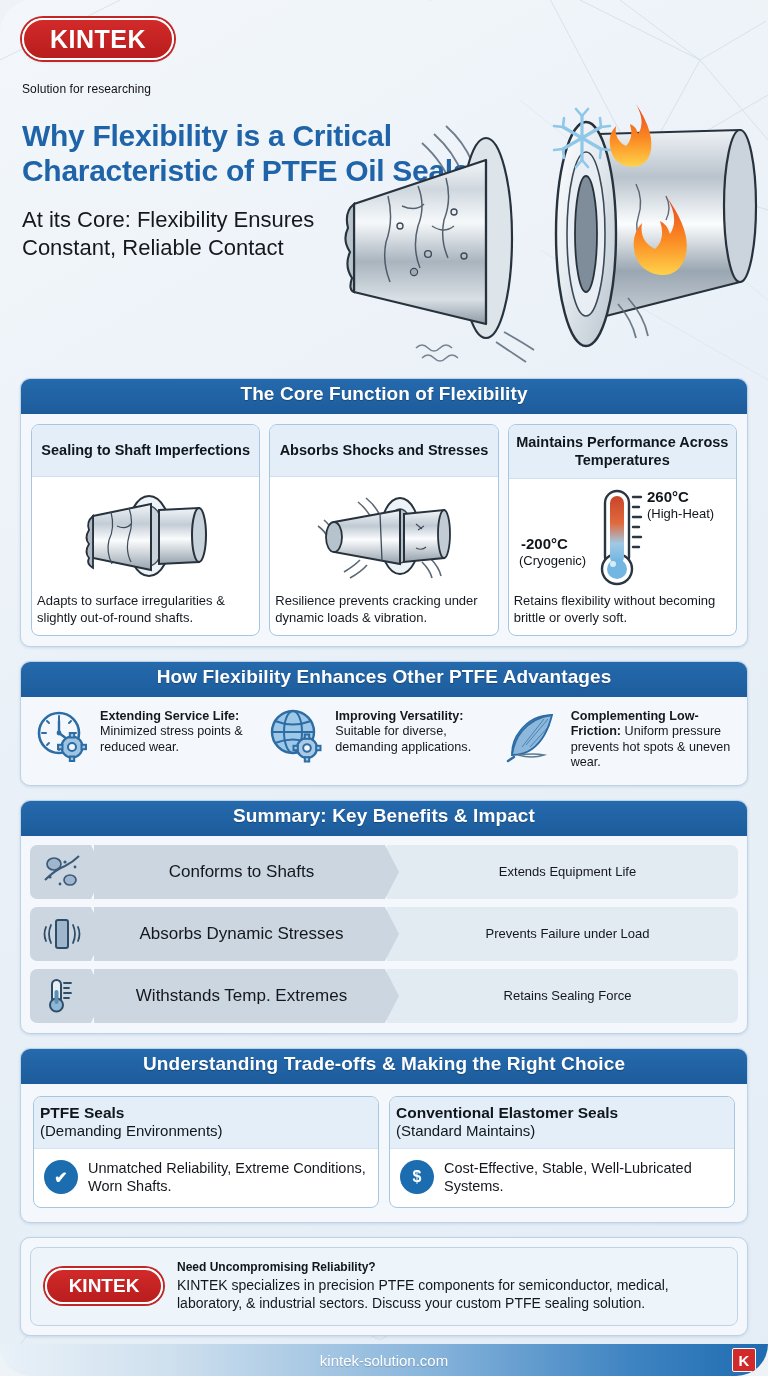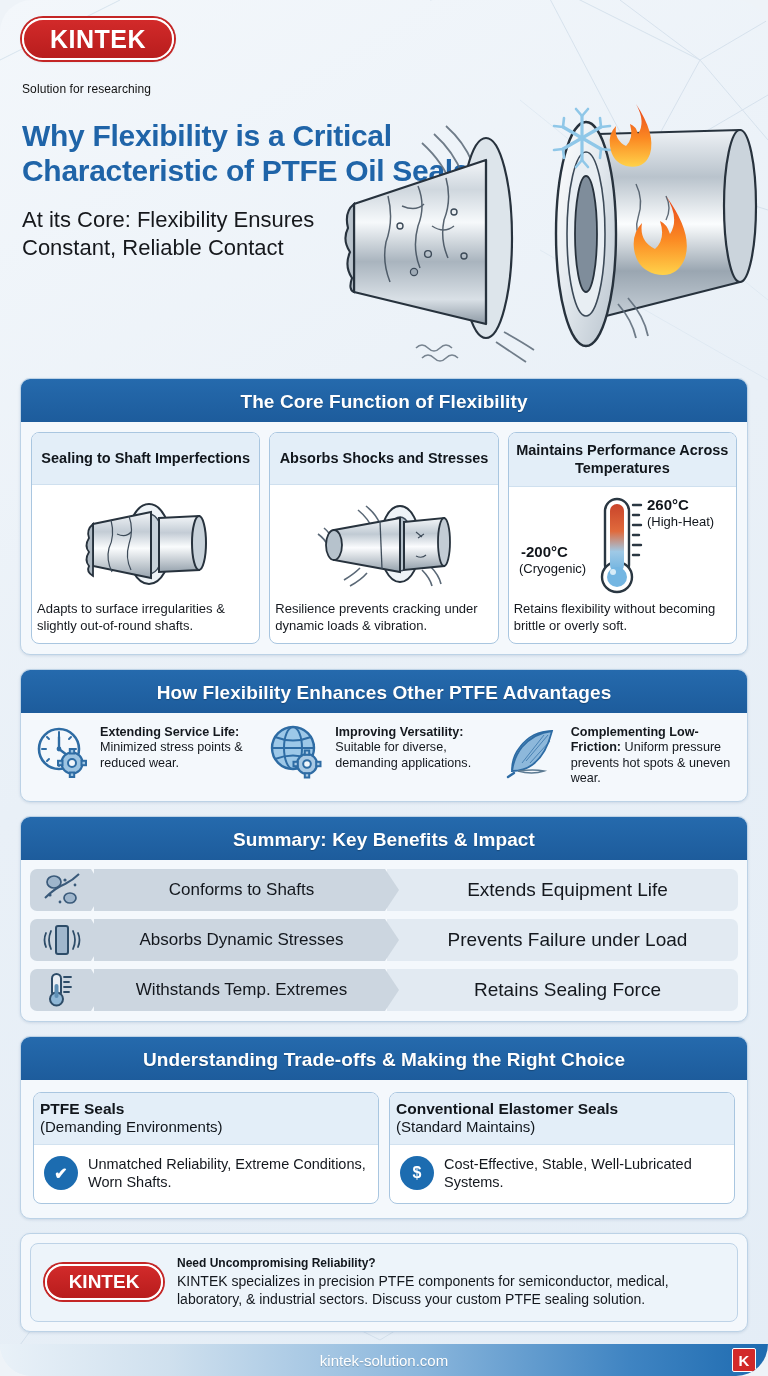--- a/index.html
+++ b/index.html
@@ -104,21 +104,21 @@
     border: 1px solid #bcd2e6;
     box-shadow: 0 1px 3px rgba(30,70,120,.14);
     overflow: hidden;
   }
   .section-head {
     background: linear-gradient(#256aad, #1d5c9c);
     color: #fff;
     text-align: center;
     font-weight: bold;
     font-size: 19px;
-    padding: 12px 10px 9px 10px;
+    padding: 4px 10px 9px 10px;
     letter-spacing: .1px;
     text-shadow: 0 1px 1px rgba(0,0,0,.25);
   }
   .section-body { padding: 10px; }
 
   
   .core-grid { display: flex; gap: 9px; }
   .core-card {
     flex: 1;
     background: #fff;
@@ -163,21 +163,21 @@
   .adv-text {
     font-size: 12.6px;
     line-height: 1.23;
     color: #14181e;
     padding-top: 2px;
   }
   .adv-text b { font-weight: bold; }
 
   
   .sum-body { padding: 9px 9px 10px 9px; display: flex; flex-direction: column; gap: 8px; }
-  .sum-row { display: flex; align-items: stretch; height: 42px; }
+  .sum-row { display: flex; align-items: stretch; height: 54px; }
   .sum-icon-cell {
     width: 74px;
     background: #ccd6e0;
     border-radius: 7px 0 0 7px;
     display: flex; align-items: center; justify-content: center;
     position: relative;
     clip-path: polygon(0 0, calc(100% - 13px) 0, 100% 50%, calc(100% - 13px) 100%, 0 100%);
     padding-right: 10px;
   }
   .sum-benefit {
@@ -190,21 +190,21 @@
     color: #14181e;
     padding: 0 18px 0 8px;
     text-align: center;
   }
   .sum-impact {
     flex: 1;
     margin-left: -12px;
     background: #e2eaf2;
     border-radius: 0 7px 7px 0;
     display: flex; align-items: center; justify-content: center;
-    font-size: 19px;
+    font-size: 13px;
     color: #14181e;
     text-align: center;
     padding: 0 8px 0 18px;
   }
 
   
   .trade-grid { display: flex; gap: 10px; padding: 2px 2px 4px 2px; }
   .trade-card {
     flex: 1;
     background: #fff;

